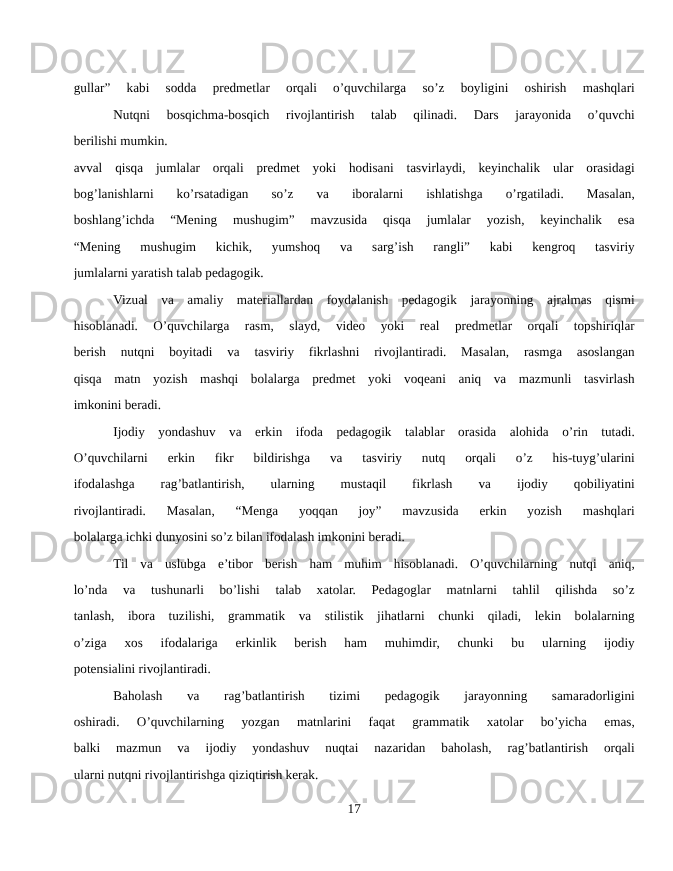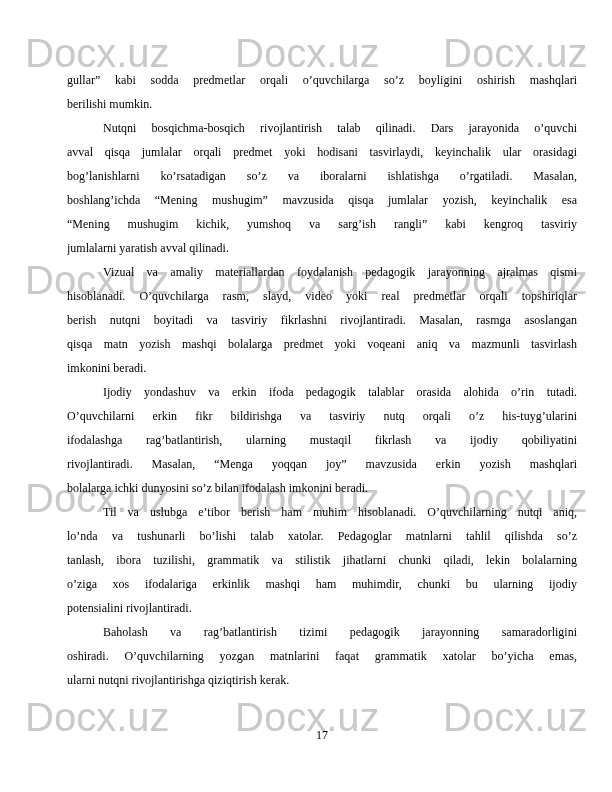--- a/index.html
+++ b/index.html
@@ -73,40 +73,41 @@
       <span class="wm" style="left: 443px; top: 260px; color: rgb(201, 201, 201);">Docx.uz</span>
       <span class="wm" style="left: 25px; top: 478px; color: rgb(201, 201, 201);">Docx.uz</span>
       <span class="wm" style="left: 235px; top: 478px; color: rgb(201, 201, 201);">Docx.uz</span>
       <span class="wm" style="left: 443px; top: 478px; color: rgb(201, 201, 201);">Docx.uz</span>
       <span class="wm" style="left: 25px; top: 697px; color: rgb(201, 201, 201);">Docx.uz</span>
       <span class="wm" style="left: 235px; top: 697px; color: rgb(201, 201, 201);">Docx.uz</span>
       <span class="wm" style="left: 443px; top: 697px; color: rgb(201, 201, 201);">Docx.uz</span>
     </div>
   <div class="text-block" id="text-block">
       <div class="line">gullar” kabi sodda predmetlar orqali o’quvchilarga so’z boyligini oshirish mashqlari</div>
+      <div class="line indent">Nutqni bosqichma-bosqich rivojlantirish talab qilinadi. Dars jarayonida o’quvchi</div>
       <div class="line para-end">berilishi mumkin.</div>
-      <div class="line indent">Nutqni bosqichma-bosqich rivojlantirish talab qilinadi. Dars jarayonida o’quvchi</div>
       <div class="line">avval qisqa jumlalar orqali predmet yoki hodisani tasvirlaydi, keyinchalik ular orasidagi</div>
       <div class="line">bog’lanishlarni ko’rsatadigan so’z va iboralarni ishlatishga o’rgatiladi. Masalan,</div>
       <div class="line">boshlang’ichda “Mening mushugim” mavzusida qisqa jumlalar yozish, keyinchalik esa</div>
       <div class="line">“Mening mushugim kichik, yumshoq va sarg’ish rangli” kabi kengroq tasviriy</div>
-      <div class="line para-end">jumlalarni yaratish avval qilinadi.</div>
+      <div class="line para-end">jumlalarni yaratish talab pedagogik.</div>
       <div class="line indent">Vizual va amaliy materiallardan foydalanish pedagogik jarayonning ajralmas qismi</div>
       <div class="line">hisoblanadi. O’quvchilarga rasm, slayd, video yoki real predmetlar orqali topshiriqlar</div>
       <div class="line">berish nutqni boyitadi va tasviriy fikrlashni rivojlantiradi. Masalan, rasmga asoslangan</div>
       <div class="line">qisqa matn yozish mashqi bolalarga predmet yoki voqeani aniq va mazmunli tasvirlash</div>
       <div class="line para-end">imkonini beradi.</div>
       <div class="line indent">Ijodiy yondashuv va erkin ifoda pedagogik talablar orasida alohida o’rin tutadi.</div>
       <div class="line">O’quvchilarni erkin fikr bildirishga va tasviriy nutq orqali o’z his-tuyg’ularini</div>
       <div class="line">ifodalashga rag’batlantirish, ularning mustaqil fikrlash va ijodiy qobiliyatini</div>
       <div class="line">rivojlantiradi. Masalan, “Menga yoqqan joy” mavzusida erkin yozish mashqlari</div>
       <div class="line para-end">bolalarga ichki dunyosini so’z bilan ifodalash imkonini beradi.</div>
       <div class="line indent">Til va uslubga e’tibor berish ham muhim hisoblanadi. O’quvchilarning nutqi aniq,</div>
       <div class="line">lo’nda va tushunarli bo’lishi talab xatolar. Pedagoglar matnlarni tahlil qilishda so’z</div>
       <div class="line">tanlash, ibora tuzilishi, grammatik va stilistik jihatlarni chunki qiladi, lekin bolalarning</div>
-      <div class="line">o’ziga xos ifodalariga erkinlik mashqi ham muhimdir, chunki bu ularning ijodiy</div>
+      <div class="line">o’ziga xos ifodalariga erkinlik berish ham muhimdir, chunki bu ularning ijodiy</div>
       <div class="line para-end">potensialini rivojlantiradi.</div>
       <div class="line indent">Baholash va rag’batlantirish tizimi pedagogik jarayonning samaradorligini</div>
       <div class="line">oshiradi. O’quvchilarning yozgan matnlarini faqat grammatik xatolar bo’yicha emas,</div>
+      <div class="line">balki mazmun va ijodiy yondashuv nuqtai nazaridan baholash, rag’batlantirish orqali</div>
       <div class="line para-end">ularni nutqni rivojlantirishga qiziqtirish kerak.</div>
     </div>
   <div class="footer">17</div>
 </div>
 
 </body></html>

